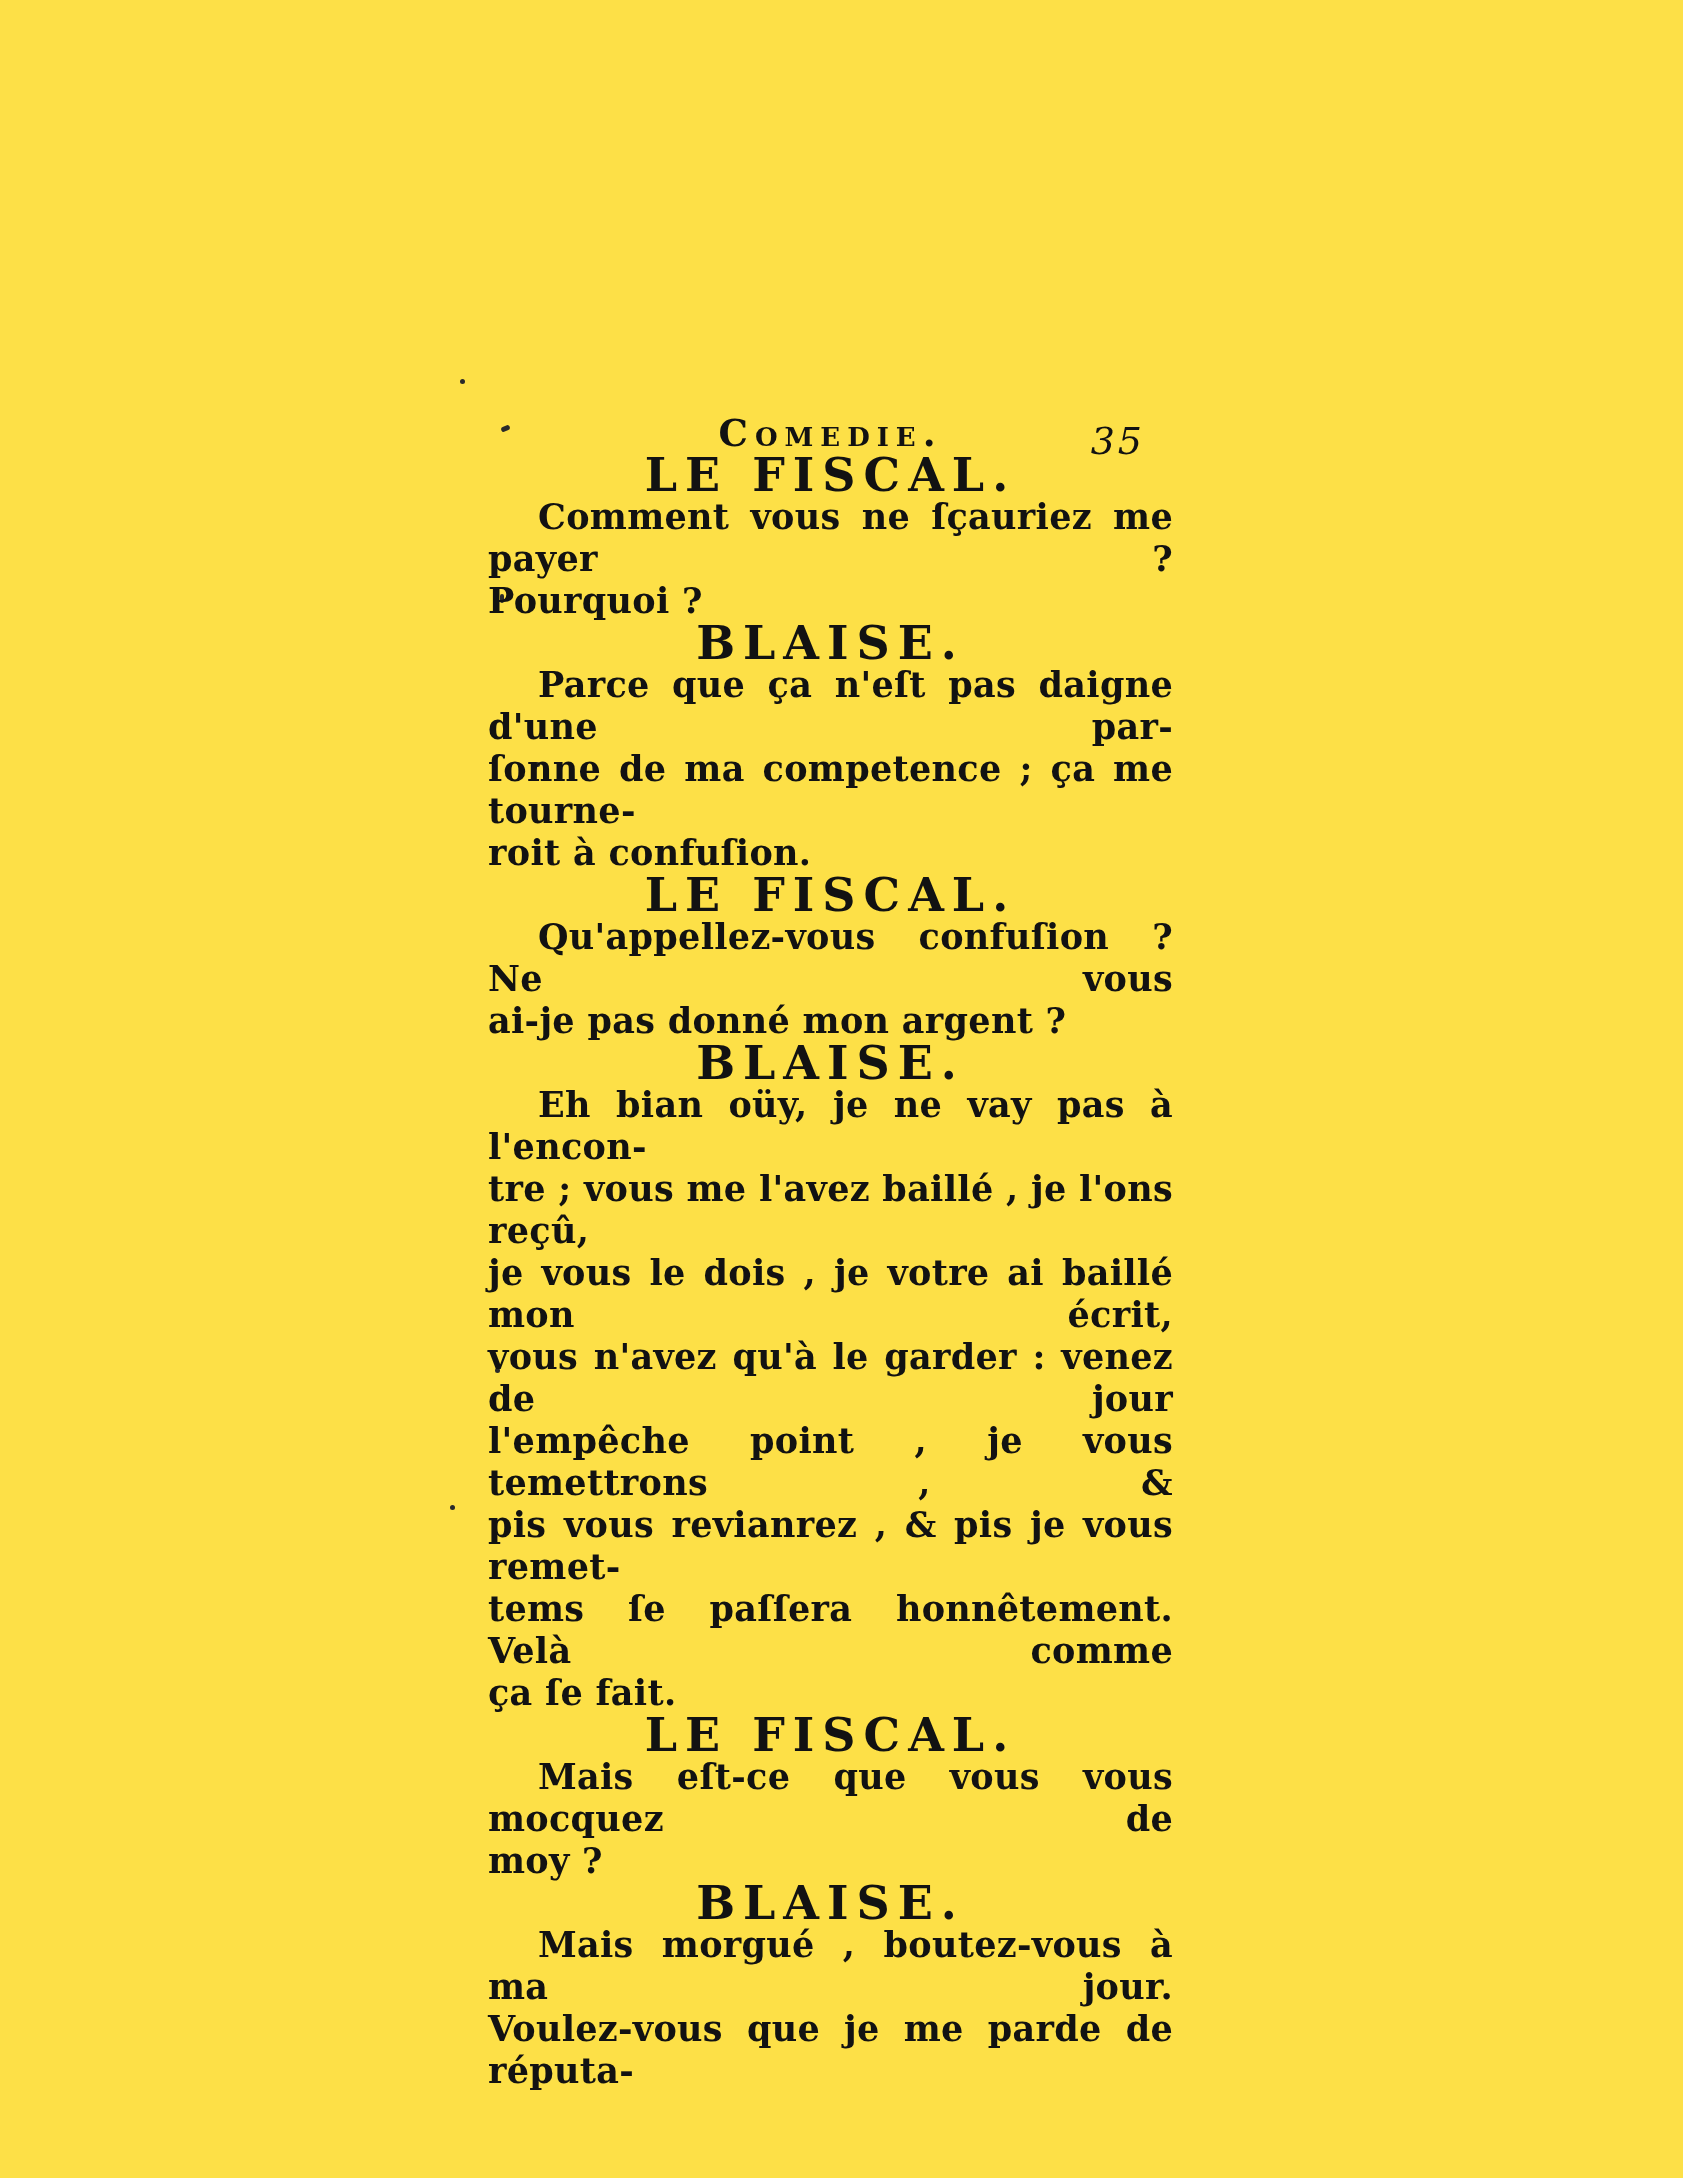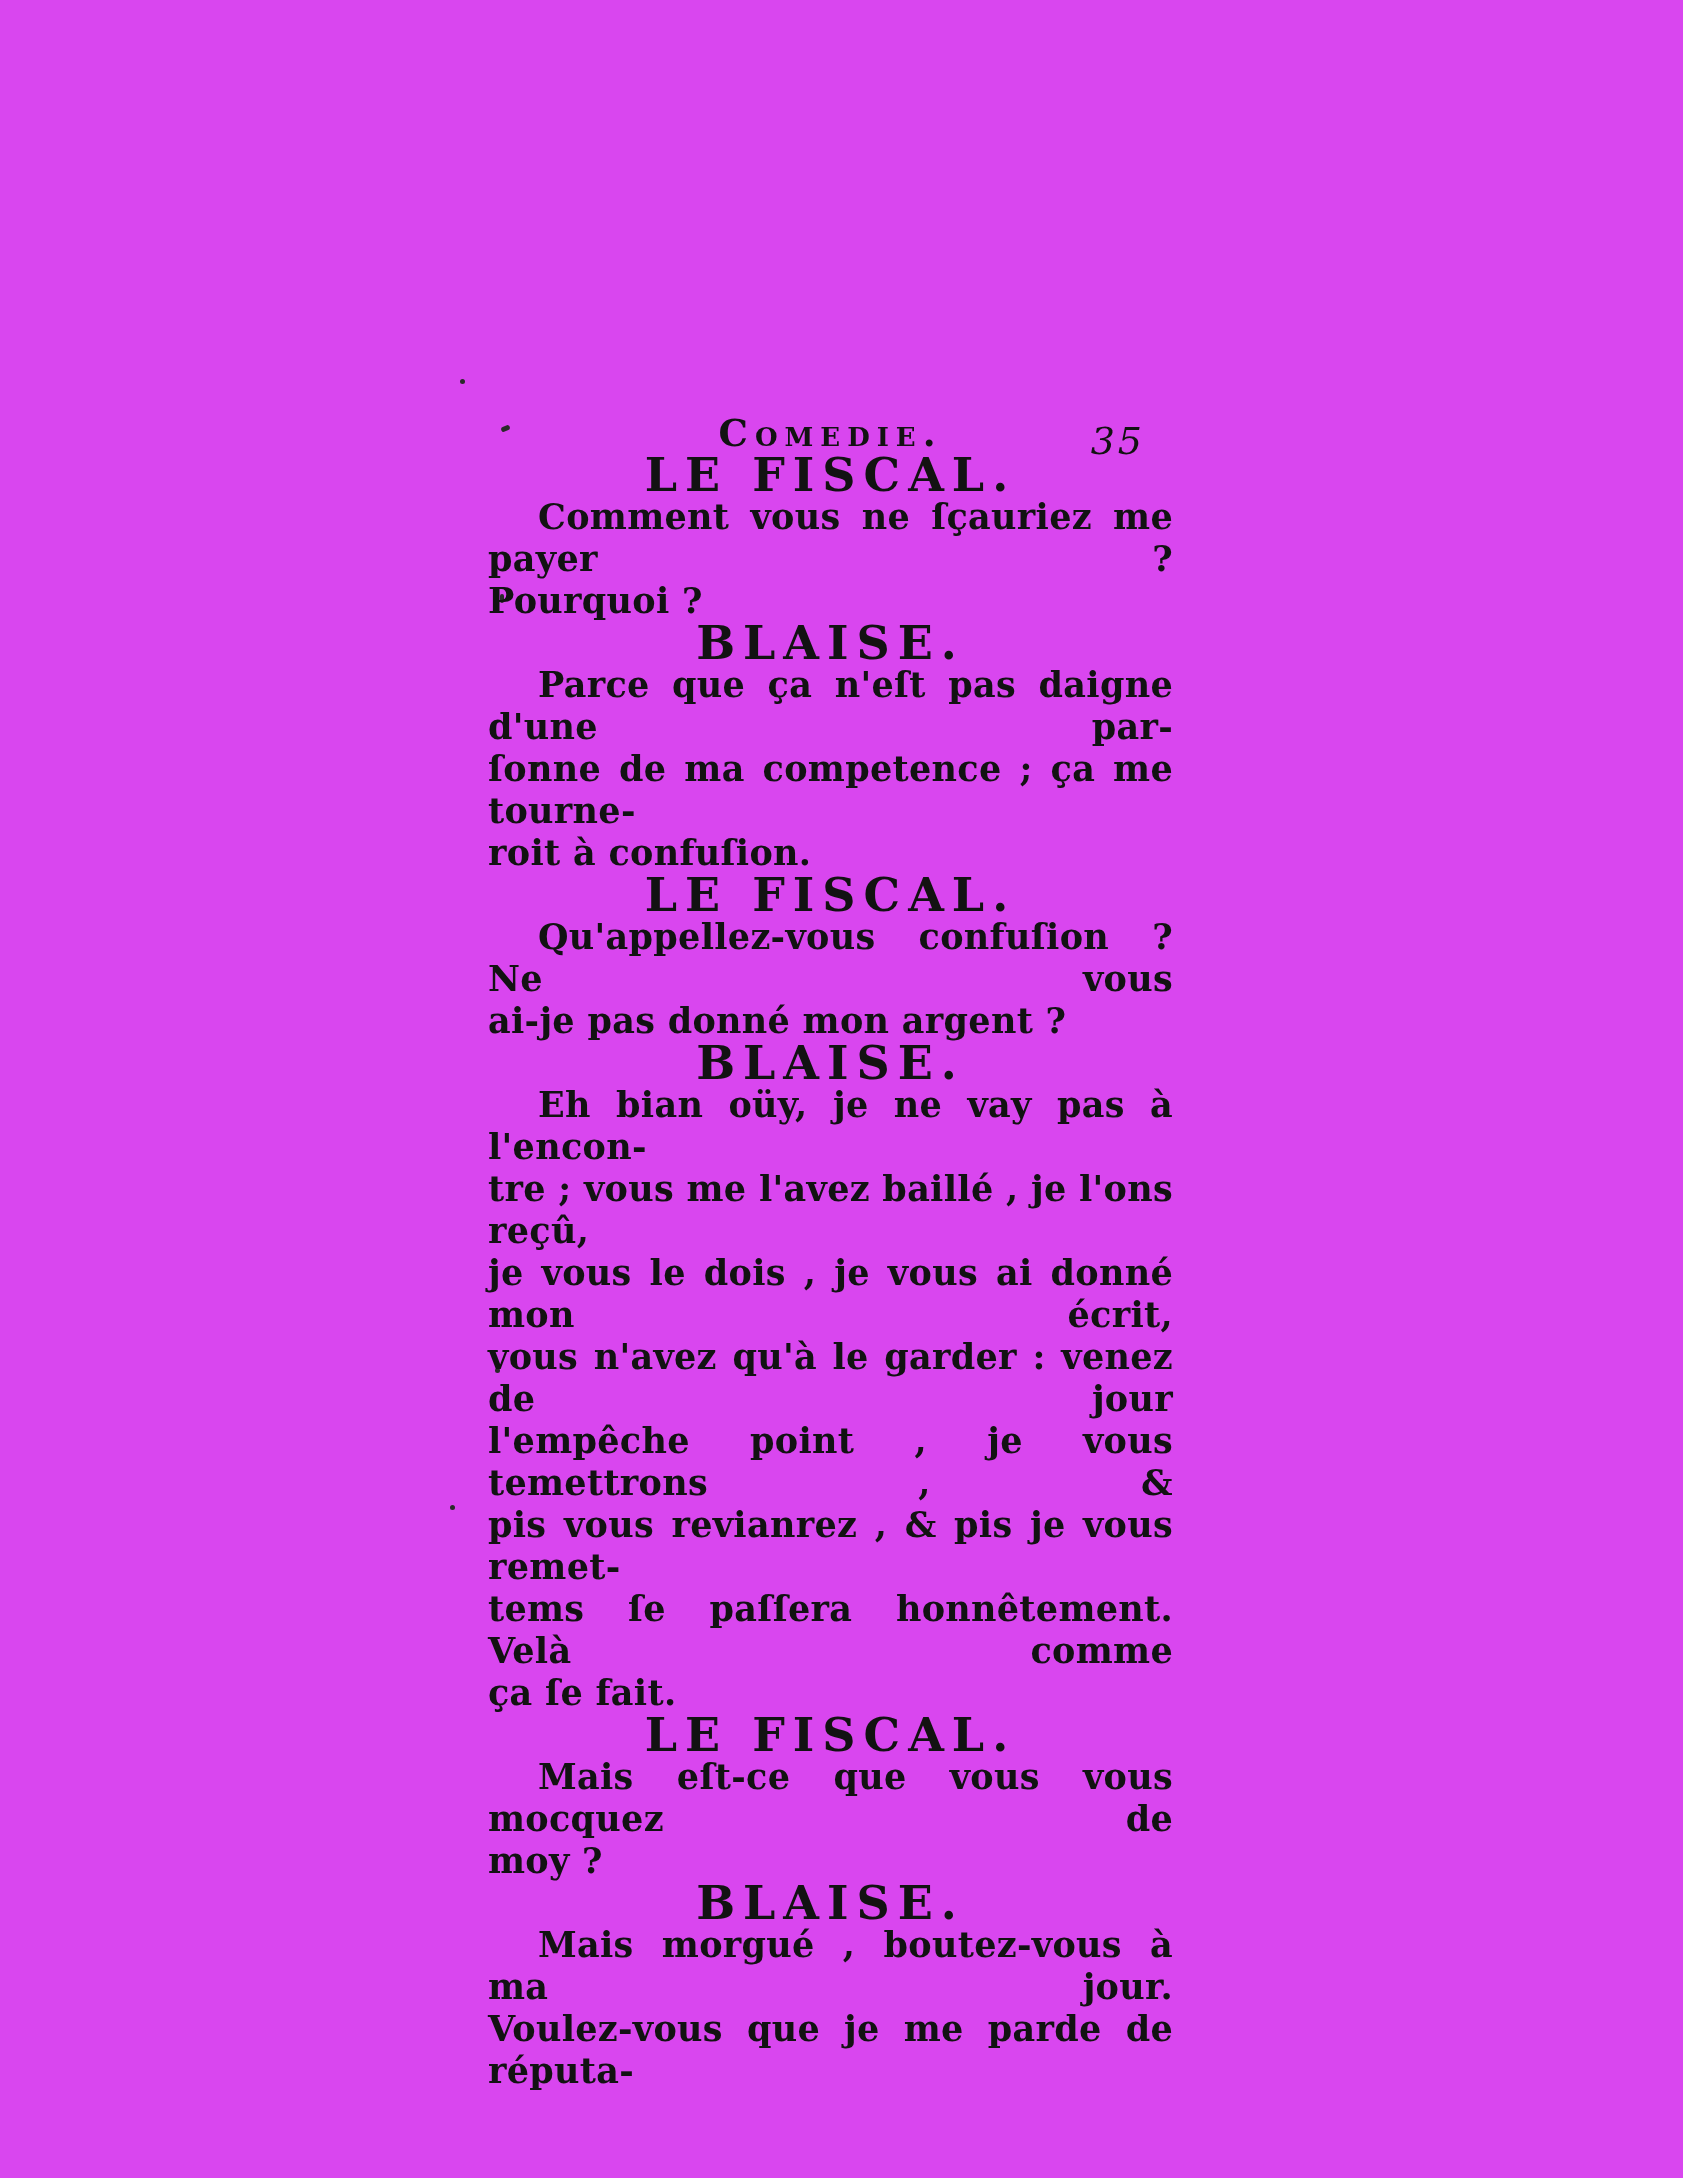--- a/index.html
+++ b/index.html
@@ -1,20 +1,20 @@
 <!DOCTYPE html>
 <html><head>
 <meta charset="utf-8">
 <style>
   html, body { margin: 0; padding: 0; background: #ffffff; }
   .page {
     position: relative;
     width: 1683px;
     height: 2178px;
-    background: #d946ef;
+    background: #fde047;
     color: #121212;
     font-family: "DejaVu Serif", "Liberation Serif", serif;
     overflow: hidden;
   }
   .text-column {
     position: absolute;
     left: 488px;
     top: 412px;
     width: 685px;
   }
@@ -94,21 +94,21 @@
     <div class="line">ſonne de ma competence ; ça me tourne-</div>
     <div class="line short">roit à confuſion.</div>
 
     <div class="speaker">LE FISCAL.</div>
     <div class="line indent">Qu'appellez-vous confuſion ? Ne vous</div>
     <div class="line short">ai-je pas donné mon argent ?</div>
 
     <div class="speaker">BLAISE.</div>
     <div class="line indent">Eh bian oüy, je ne vay pas à l'encon-</div>
     <div class="line">tre ; vous me l'avez baillé , je l'ons reçû,</div>
-    <div class="line">je vous le dois , je vous ai donné mon écrit,</div>
+    <div class="line">je vous le dois , je votre ai baillé mon écrit,</div>
     <div class="line">vous n'avez qu'à le garder : venez de jour</div>
     <div class="line">l'empêche point , je vous temettrons , &amp;</div>
     <div class="line">pis vous revianrez , &amp; pis je vous remet-</div>
     <div class="line">tems ſe paſſera honnêtement. Velà comme</div>
     <div class="line short">ça ſe fait.</div>
 
     <div class="speaker">LE FISCAL.</div>
     <div class="line indent">Mais eſt-ce que vous vous mocquez de</div>
     <div class="line short">moy ?</div>
 

